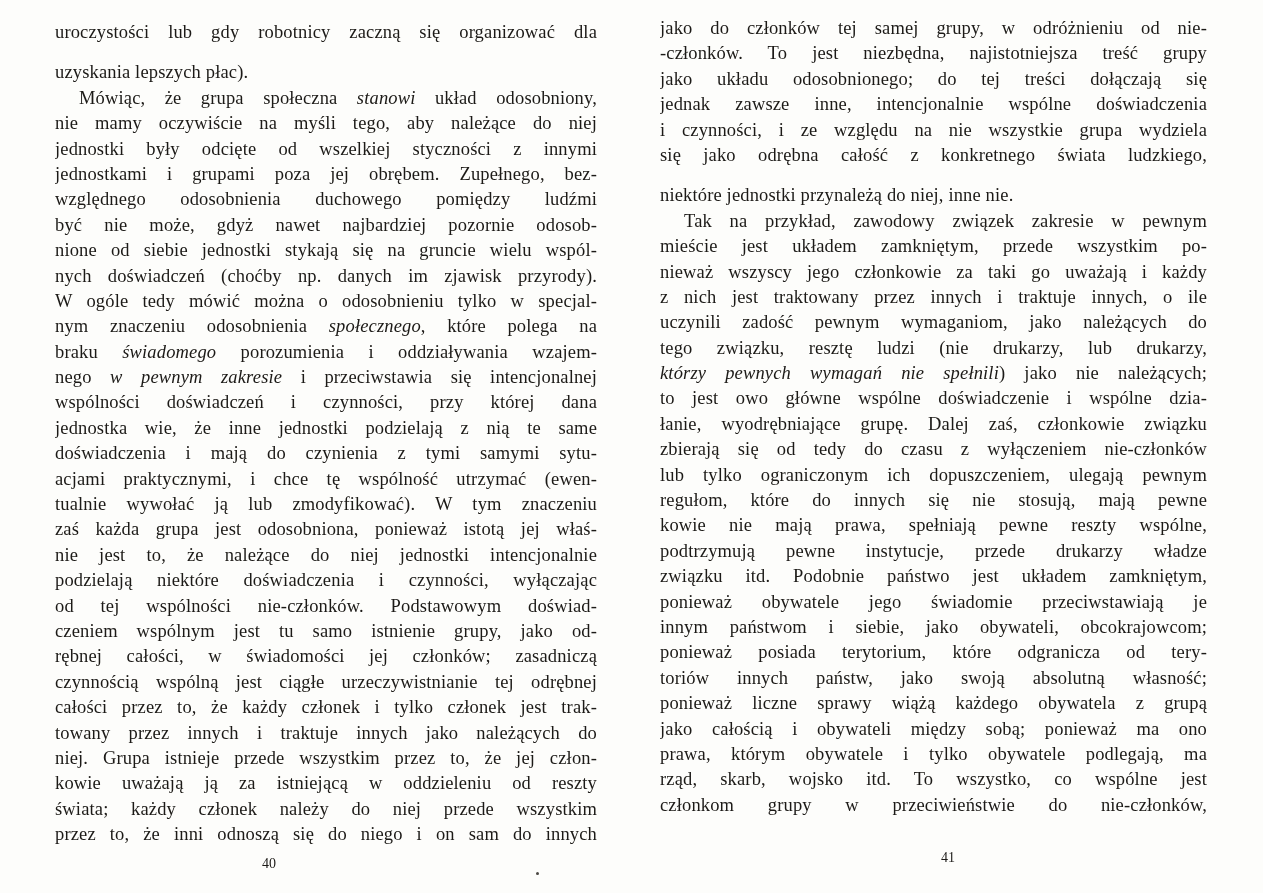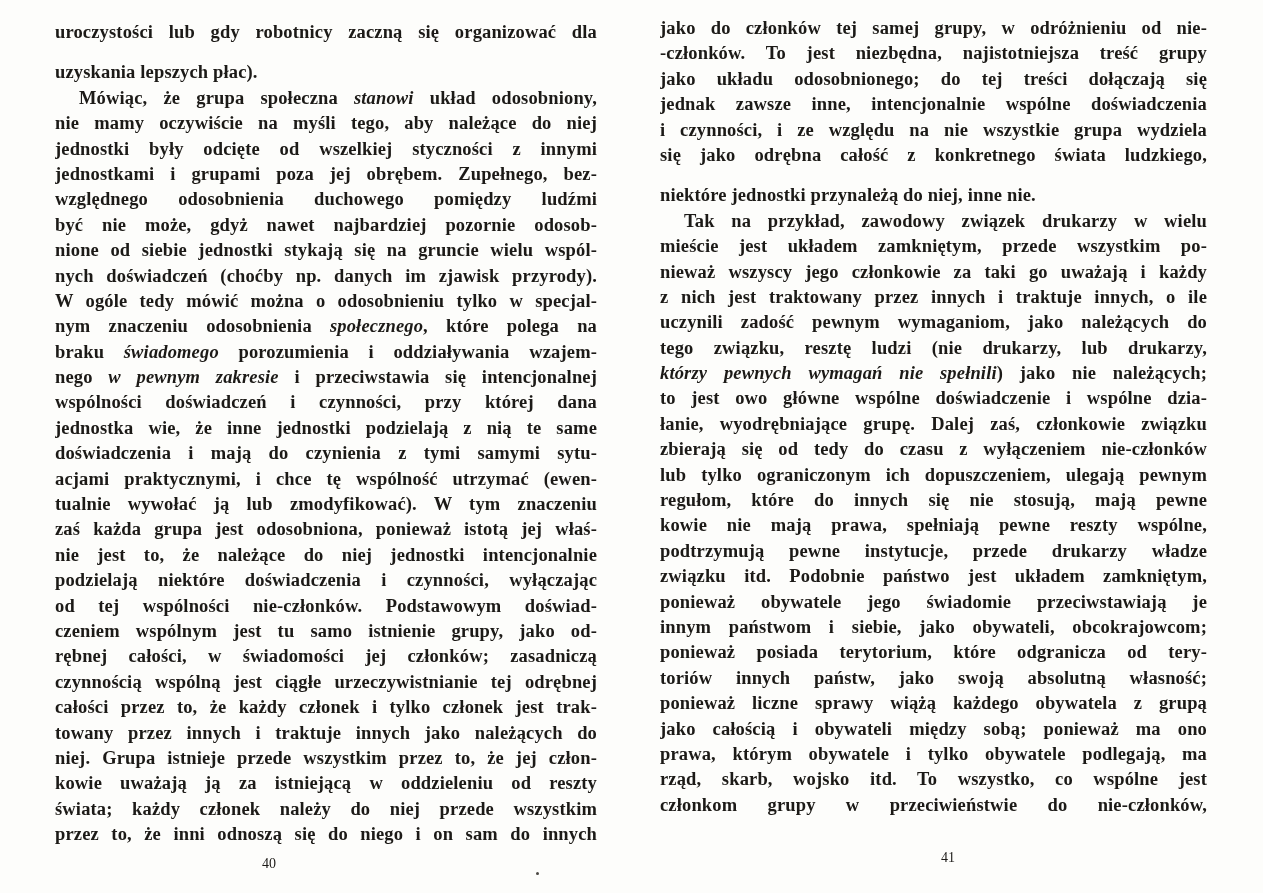--- a/index.html
+++ b/index.html
@@ -14,21 +14,20 @@
     font-family: "Liberation Serif", "DejaVu Serif", serif;
     color: #1c1a17;
     overflow: hidden;
   }
   .page-col {
     position: absolute;
     top: 0;
   }
   .page-text {
     position: absolute;
-    font-weight: bold;
   }
   .line {
     font-size: 18.5px;
     line-height: 25.4px;
     height: 25.4px;
     text-align: justify;
     text-align-last: justify;
     white-space: normal;
     letter-spacing: 0.15px;
     overflow: hidden;
@@ -101,21 +100,21 @@
 
   <div class="page-col">
     <div class="page-text" style="left:660px; top:16px; width:547px;">
         <div class="line"><span>jako do członków tej samej grupy, w odróżnieniu od nie-</span></div>
         <div class="line"><span>-członków. To jest niezbędna, najistotniejsza treść grupy</span></div>
         <div class="line"><span>jako układu odosobnionego; do tej treści dołączają się</span></div>
         <div class="line"><span>jednak zawsze inne, intencjonalnie wspólne doświadczenia</span></div>
         <div class="line"><span>i czynności, i ze względu na nie wszystkie grupa wydziela</span></div>
         <div class="line"><span>się jako odrębna całość z konkretnego świata ludzkiego,</span></div>
         <div class="line end"><span>niektóre jednostki przynależą do niej, inne nie.</span></div>
-        <div class="line indent"><span>Tak na przykład, zawodowy związek drukarzy w wielu</span></div>
+        <div class="line indent"><span>Tak na przykład, zawodowy związek zakresie w pewnym</span></div>
         <div class="line"><span>mieście jest układem zamkniętym, przede wszystkim po-</span></div>
         <div class="line"><span>nieważ wszyscy jego członkowie za taki go uważają i każdy</span></div>
         <div class="line"><span>z nich jest traktowany przez innych i traktuje innych, o ile</span></div>
         <div class="line"><span>uczynili zadość pewnym wymaganiom, jako należących do</span></div>
         <div class="line"><span>tego związku, resztę ludzi (nie drukarzy, lub drukarzy,</span></div>
         <div class="line"><em>którzy pewnych wymagań nie spełnili</em><span>) jako nie należących;</span></div>
         <div class="line"><span>to jest owo główne wspólne doświadczenie i wspólne dzia-</span></div>
         <div class="line"><span>łanie, wyodrębniające grupę. Dalej zaś, członkowie związku</span></div>
         <div class="line"><span>zbierają się od tedy do czasu z wyłączeniem nie-członków</span></div>
         <div class="line"><span>lub tylko ograniczonym ich dopuszczeniem, ulegają pewnym</span></div>

